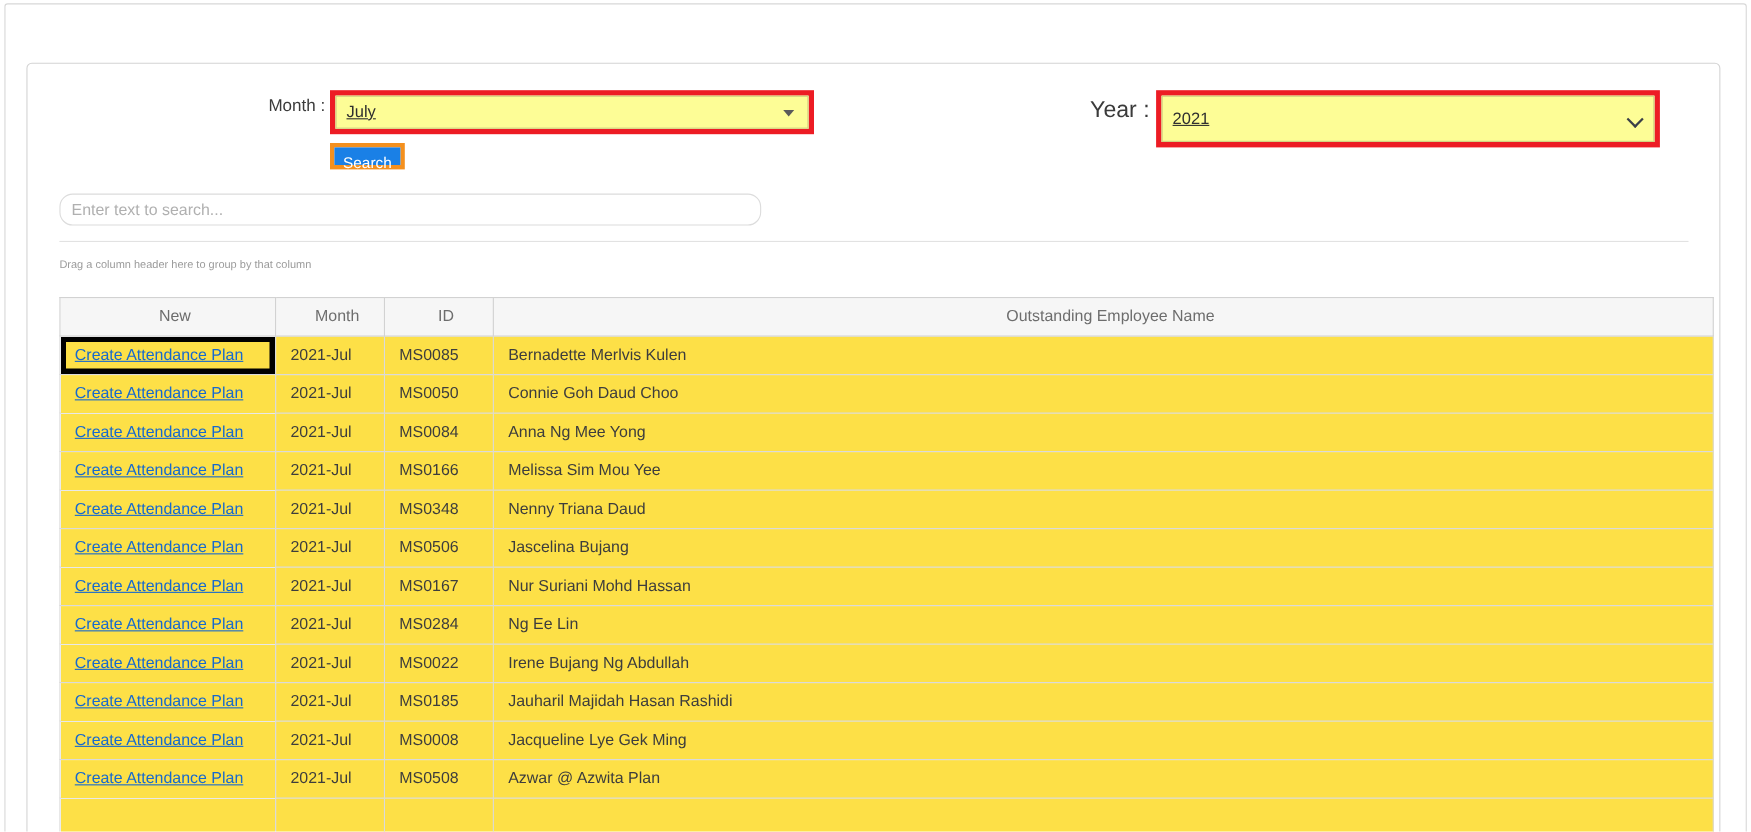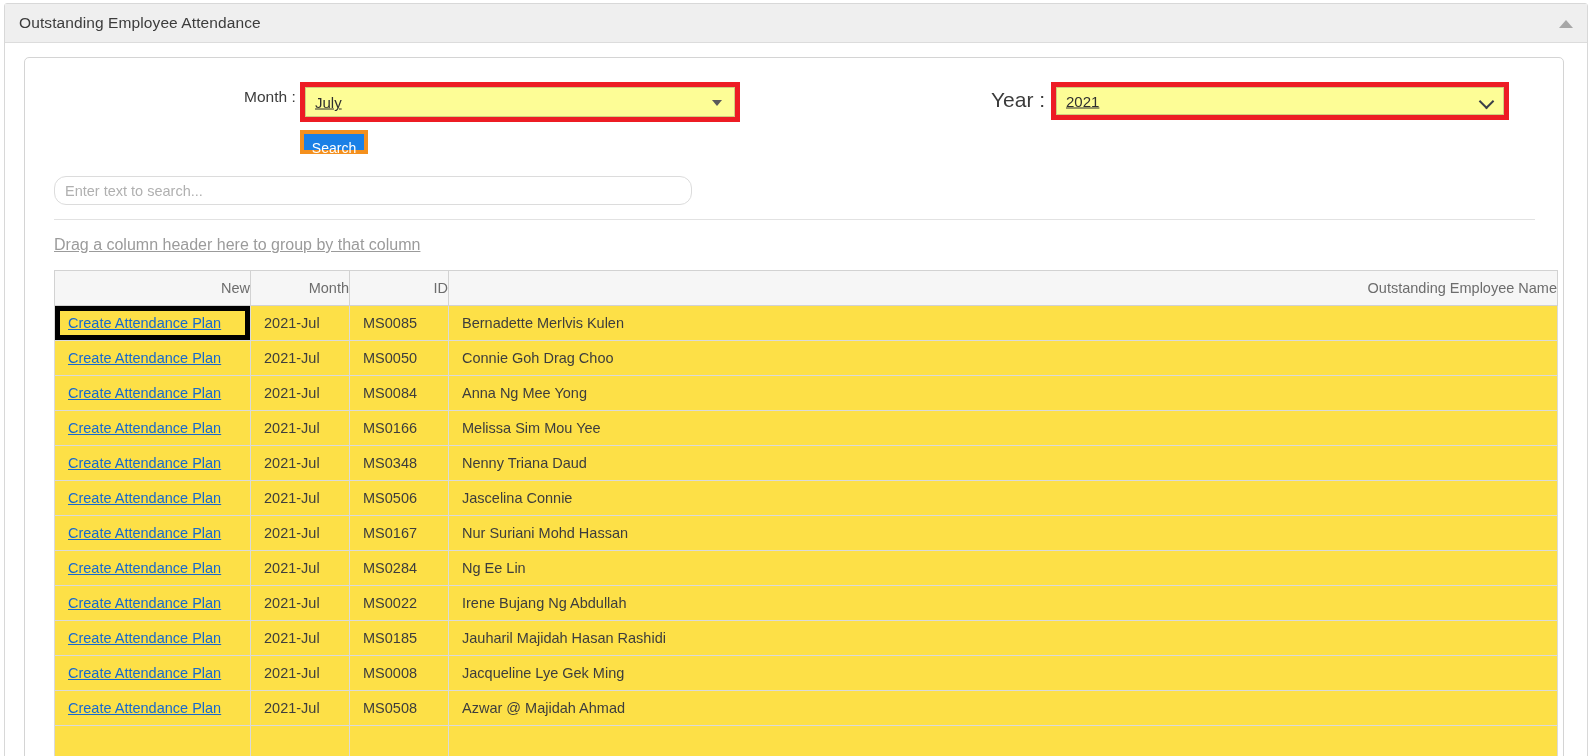--- a/index.html
+++ b/index.html
@@ -97,21 +97,21 @@
   .month-hl {
     left: 275px;
     top: 24px;
     width: 440px;
     height: 40px;
   }
   .year-hl {
     left: 1026px;
     top: 24px;
     width: 458px;
-    height: 38px;
+    height: 52px;
   }
   .dd {
     position: absolute;
     left: 0; top: 0; right: 0; bottom: 0;
     background: #fdfd96;
     border: 1px solid #cfcf7e;
     box-sizing: border-box;
     cursor: pointer;
   }
   .dd-text {
@@ -200,41 +200,40 @@
     top: 161px;
     width: 1481px;
     height: 1px;
     background: #e2e2e2;
   }
 
   .group-hint {
     position: absolute;
     left: 29px;
     top: 178px;
-    font-size: 16px;
+    font-size: 10px;
     color: #9b9b9b;
-    text-decoration: underline;
   }
 
   
   .grid {
     position: absolute;
     left: 29px;
     top: 212px;
     width: 1503px;
     border-collapse: collapse;
     table-layout: fixed;
     font-size: 14.5px;
   }
   .grid th {
     background: #f6f6f6;
     border: 1px solid #d2d2d2;
     color: #6d6d6d;
     font-weight: normal;
-    text-align: right;
+    text-align: center;
     padding: 9px 0 9px 13px;
     height: 18px;
     box-sizing: border-box;
   }
   .grid td {
     border: 1px solid #dadada;
     border-top: none;
     padding: 9px 0 9px 13px;
     color: #3d3d3d;
     height: 18px;
@@ -255,24 +254,20 @@
   .cell-new { position: relative; }
   .cell-new.focused {
     box-shadow: inset 0 0 0 5px #000000;
   }
 </style>
 </head>
 <body>
 
 <div class="card">
 
-  <div class="card-header">
-    <div class="card-header-title">Outstanding Employee Attendance</div>
-    <div class="collapse-icon"></div>
-  </div>
 
   <div class="panel">
 
     <div class="filter-row">
 
       <div class="label-month">Month :</div>
 
       <div class="hl-red month-hl">
         <div class="dd">
           <span class="dd-text">July</span>
@@ -322,21 +317,21 @@
           <tr>
             <td class="cell-new focused"><span class="plan-link">Create Attendance Plan</span></td>
             <td>2021-Jul</td>
             <td>MS0085</td>
             <td>Bernadette Merlvis Kulen</td>
           </tr>
           <tr>
             <td class="cell-new"><span class="plan-link">Create Attendance Plan</span></td>
             <td>2021-Jul</td>
             <td>MS0050</td>
-            <td>Connie Goh Drag Choo</td>
+            <td>Connie Goh Daud Choo</td>
           </tr>
           <tr>
             <td class="cell-new"><span class="plan-link">Create Attendance Plan</span></td>
             <td>2021-Jul</td>
             <td>MS0084</td>
             <td>Anna Ng Mee Yong</td>
           </tr>
           <tr>
             <td class="cell-new"><span class="plan-link">Create Attendance Plan</span></td>
             <td>2021-Jul</td>
@@ -346,21 +341,21 @@
           <tr>
             <td class="cell-new"><span class="plan-link">Create Attendance Plan</span></td>
             <td>2021-Jul</td>
             <td>MS0348</td>
             <td>Nenny Triana Daud</td>
           </tr>
           <tr>
             <td class="cell-new"><span class="plan-link">Create Attendance Plan</span></td>
             <td>2021-Jul</td>
             <td>MS0506</td>
-            <td>Jascelina Connie</td>
+            <td>Jascelina Bujang</td>
           </tr>
           <tr>
             <td class="cell-new"><span class="plan-link">Create Attendance Plan</span></td>
             <td>2021-Jul</td>
             <td>MS0167</td>
             <td>Nur Suriani Mohd Hassan</td>
           </tr>
           <tr>
             <td class="cell-new"><span class="plan-link">Create Attendance Plan</span></td>
             <td>2021-Jul</td>
@@ -382,21 +377,21 @@
           <tr>
             <td class="cell-new"><span class="plan-link">Create Attendance Plan</span></td>
             <td>2021-Jul</td>
             <td>MS0008</td>
             <td>Jacqueline Lye Gek Ming</td>
           </tr>
           <tr>
             <td class="cell-new"><span class="plan-link">Create Attendance Plan</span></td>
             <td>2021-Jul</td>
             <td>MS0508</td>
-            <td>Azwar @ Majidah Ahmad</td>
+            <td>Azwar @ Azwita Plan</td>
           </tr>
           <tr>
             <td class="cell-new">&nbsp;</td>
             <td>&nbsp;</td>
             <td>&nbsp;</td>
             <td>&nbsp;</td>
           </tr>
         </tbody>
     </table>
 

